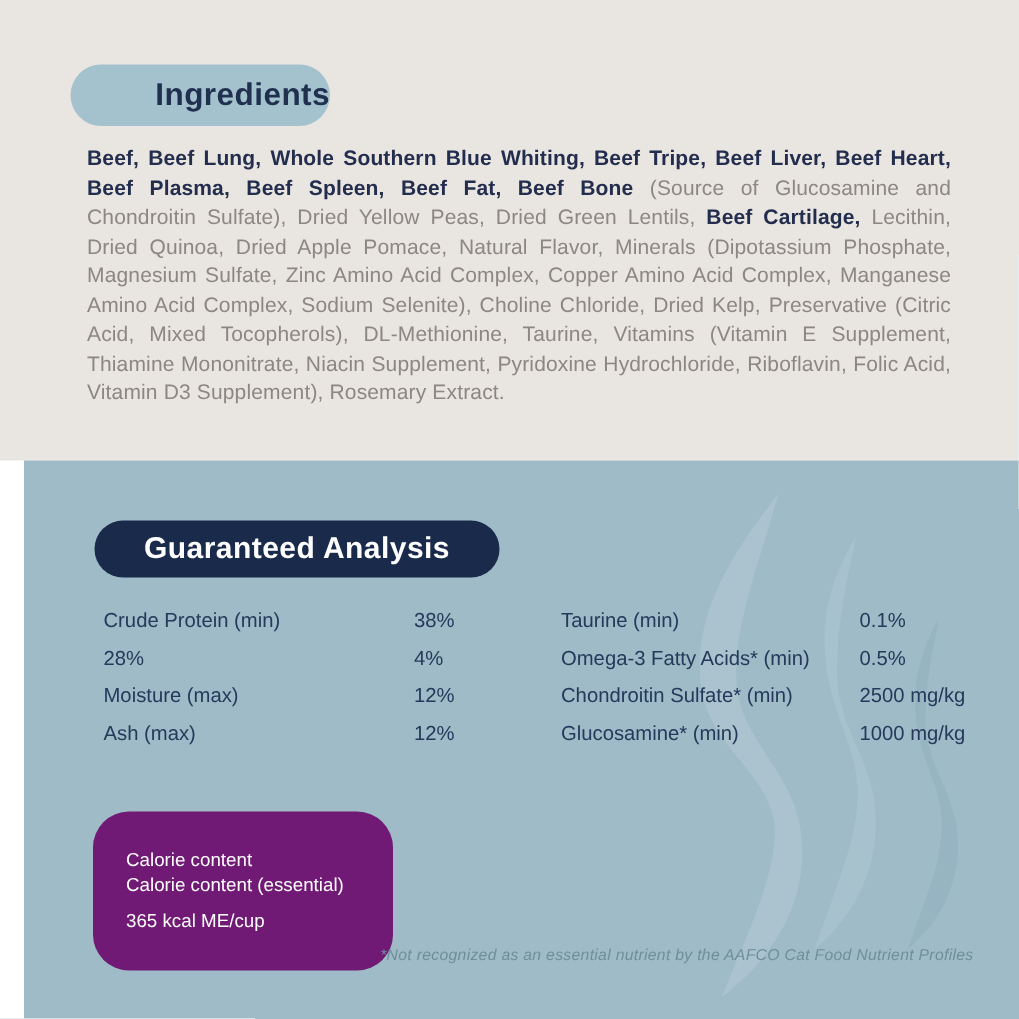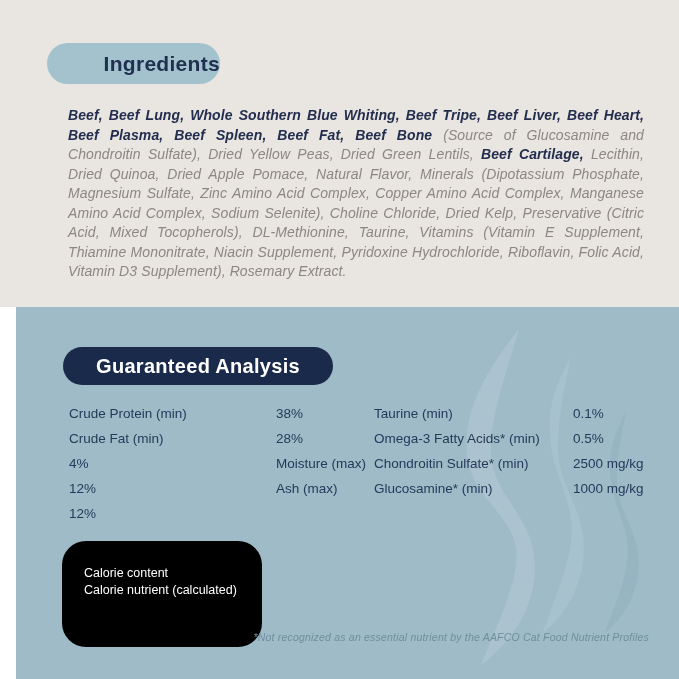--- a/index.html
+++ b/index.html
@@ -13,23 +13,23 @@
     position:absolute; left:0; top:0; width:679px; height:307px;
     background:#e9e5e0;
   }
   .pill-light {
     position:absolute; left:47px; top:43px; width:173px; height:41px;
     background:#a4c2cd; border-radius:21px;
     display:flex; align-items:center; justify-content:flex-end;
     color:#20304f; font-size:21px; font-weight:bold; letter-spacing:0.3px;
   }
   .ing-par {
-    position:absolute; left:52px; top:90px; width:576px; margin:16px;
+    position:absolute; left:52px; top:90px; width:576px; margin:6px;
     text-align:justify; font-size:14px; line-height:19.5px;
-    color:#8d8781; letter-spacing:0.1px;font-style:italic;
+    color:#8d8781; letter-spacing:0.1px;
   }
   .ing-par strong { color:#232d4e; font-weight:bold; }
 
   
   .bottom-section {
     position:absolute; left:16px; top:307px; width:679px; height:372px;
     background:#9ebbc7;
   }
   .watermark {
     position:absolute; left:425px; top:10px; width:230px; height:360px;
@@ -45,21 +45,21 @@
     position:absolute; display:grid; grid-auto-rows:25px;
     font-size:13.5px; font-weight:normal; color:#26395a; align-items:center;
   }
   .ga-table.left  { left:53px;  top:94px; width:300px; grid-template-columns:207px 1fr; }
   .ga-table.right { left:358px; top:94px; width:305px; grid-template-columns:199px 1fr; }
   .ga-label { white-space:nowrap; }
   .ga-value { white-space:nowrap; }
 
   .calorie-box {
     position:absolute; left:46px; top:234px; width:200px; height:106px;
-    background:#000000; border-radius:24px; box-sizing:border-box;
+    background:#701a75; border-radius:24px; box-sizing:border-box;
     padding:24px 0 0 22px; color:#ffffff;
     font-size:12.5px; line-height:17px;
   }
   .calorie-gap { height:7px; }
 
   .footnote {
     position:absolute; right:46px; top:324px;
     font-size:10.5px; color:#6f8e9c; letter-spacing:0.2px;font-style:italic;
   }
 </style>
@@ -86,21 +86,20 @@
                C192,293 202,260 196,230 C191,206 176,190 176,162 C176,136 181,116 185,95 Z" fill="rgba(60,100,124,0.07)"></path>
     </svg>
 
     <div class="pill-dark">
       <span>Guaranteed Analysis</span>
     </div>
 
     <div class="ga-table left">
       <span class="ga-label">Crude Protein (min)</span>
       <span class="ga-value">38%</span>
-      <span class="ga-label">Crude Fat (min)</span>
       <span class="ga-value">28%</span>
       <span class="ga-value">4%</span>
       <span class="ga-label">Moisture (max)</span>
       <span class="ga-value">12%</span>
       <span class="ga-label">Ash (max)</span>
       <span class="ga-value">12%</span>
     </div>
 
     <div class="ga-table right">
       <span class="ga-label">Taurine (min)</span>
@@ -108,20 +107,21 @@
       <span class="ga-label">Omega-3 Fatty Acids* (min)</span>
       <span class="ga-value">0.5%</span>
       <span class="ga-label">Chondroitin Sulfate* (min)</span>
       <span class="ga-value">2500 mg/kg</span>
       <span class="ga-label">Glucosamine* (min)</span>
       <span class="ga-value">1000 mg/kg</span>
     </div>
 
     <div class="calorie-box">
       <div>Calorie content</div>
-      <div>Calorie nutrient (calculated)</div>
+      <div>Calorie content (essential)</div>
       <div class="calorie-gap"></div>
+      <div>365 kcal ME/cup</div>
     </div>
 
     <div class="footnote">*Not recognized as an essential nutrient by the AAFCO Cat Food Nutrient Profiles</div>
   </section>
 
 </div>
 
 </body></html>

